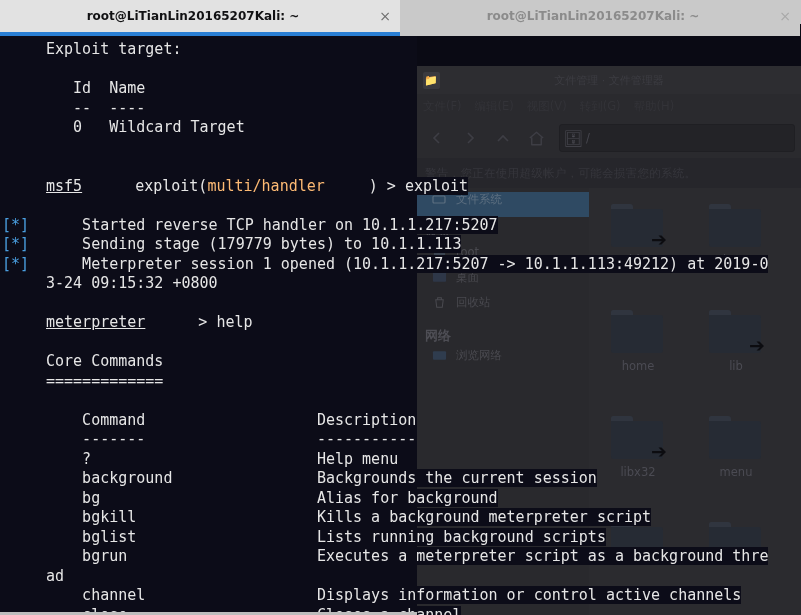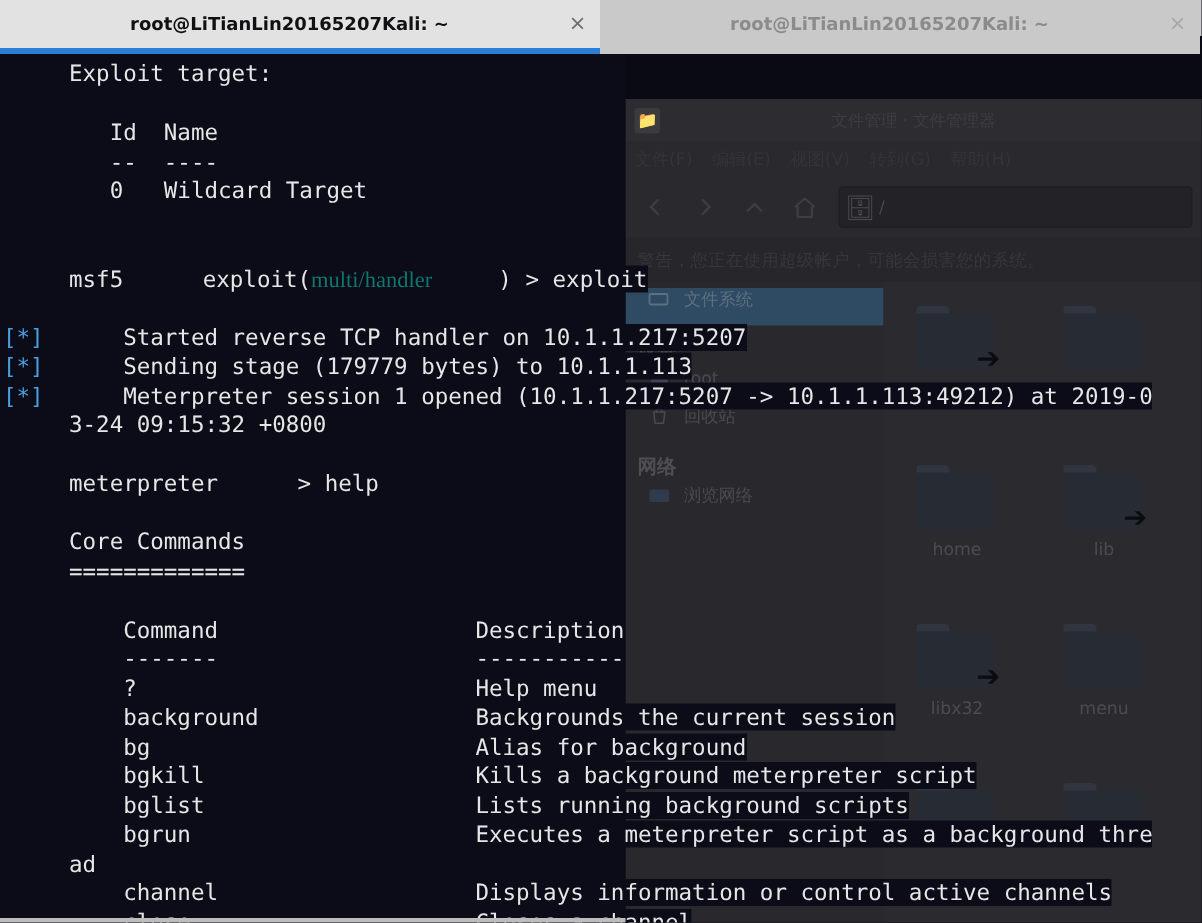--- a/index.html
+++ b/index.html
@@ -282,23 +282,23 @@
     pointer-events: none;
   }
   .term-overflow .term-text {
     background: transparent;
   }
   .term-line { height: 19.5px; }
   .term-line span.seg {
     background: #0c0c18;
   }
   .c-blue   { color: #4a9fe0; }
-  .c-red    { color: #0f766e; font-family: Liberation Serif, serif; }
+  .c-red    { color: #fdba74; }
   .c-white  { color: #e6e6e6; margin-left: 44px; }
-  .u        { }
+  .u        { text-decoration: underline; }
   .term-bottom-edge {
     position: absolute;
     left: 0;
     bottom: 0;
     width: 417px;
     height: 3px;
     background: #bdbdbd;
     z-index: 5;
   }
 </style>
@@ -365,20 +365,28 @@
 
       <div class="fm-sb-row">
         <span class="fm-sb-ico">
           <svg width="15" height="13" viewBox="0 0 16 14">
               <path d="M2 7 L8 2 L14 7 L14 12 L2 12 Z" fill="#3b4450"></path>
             </svg>
         </span>
         <span>root</span>
       </div>
 
+      <div class="fm-sb-row">
+        <span class="fm-sb-ico">
+          <svg width="15" height="12" viewBox="0 0 16 12">
+              <rect x="1" y="1" width="14" height="10" rx="1" fill="#2e3748"></rect>
+            </svg>
+        </span>
+        <span>桌面</span>
+      </div>
 
       <div class="fm-sb-row">
         <span class="fm-sb-ico">
           <svg width="13" height="13" viewBox="0 0 14 14">
               <path d="M3 4 L11 4 L10 12 L4 12 Z M5 4 L5 2 L9 2 L9 4" fill="none" stroke="currentColor" stroke-width="1.1"></path>
             </svg>
         </span>
         <span>回收站</span>
       </div>
 

